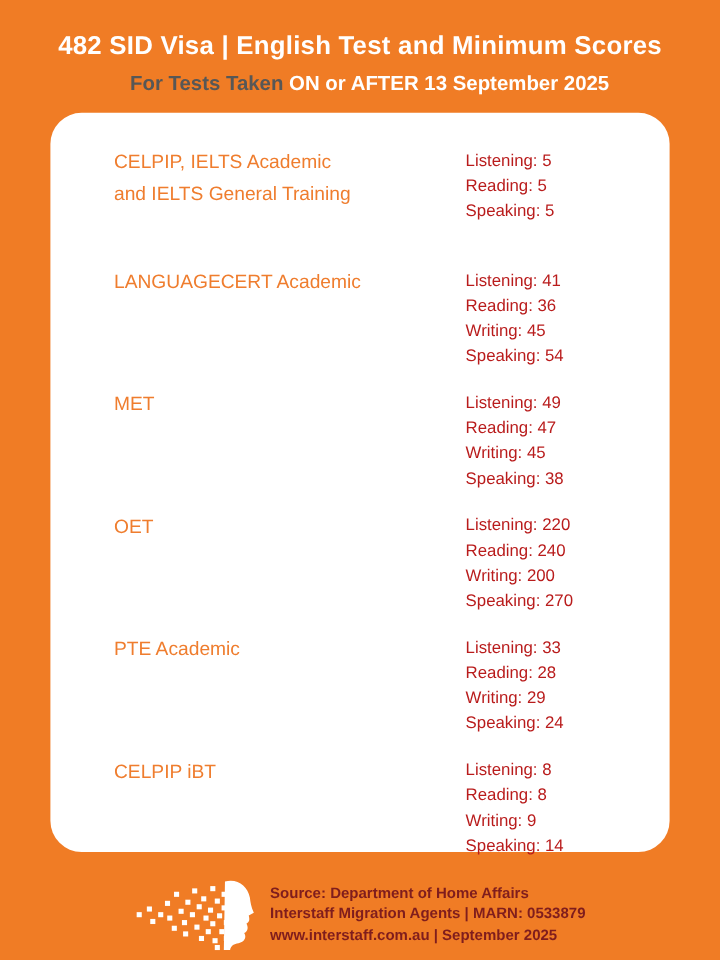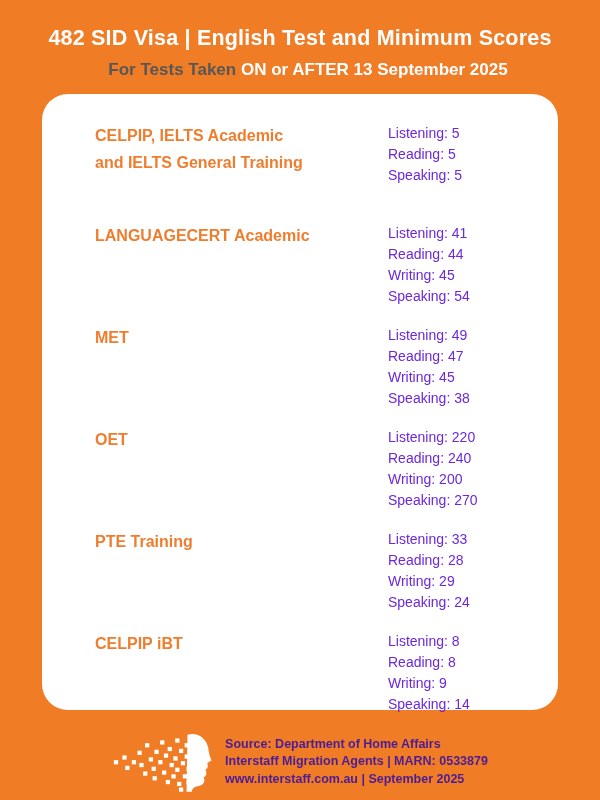--- a/index.html
+++ b/index.html
@@ -40,43 +40,43 @@
   }
   .test-row {
     display: grid;
     grid-template-columns: 293px auto;
     margin-bottom: 16px;
     min-height: 84px;
   }
   .test-name {
     color: #ef7d2e;
     font-size: 16px;
-    font-weight: bold;
+    font-weight: normal;
     line-height: 27px;
     padding-top: 1px;
   }
   .test-name span { display: block; }
   .scores { padding-top: 2px; }
   .score-line {
-    color: #6d28d9;
+    color: #b91c1c;
     font-size: 14px;
     line-height: 21px;
   }
   .score-skill::after { content: ": "; white-space: pre; }
   
   .footer {
     margin-top: 21px;
     display: flex;
     align-items: center;
     justify-content: center;
     gap: 13px;
   }
   .logo { display: block; }
   .footer-text {
-    color: #4c1d95;
+    color: #7f1d1d;
     font-size: 12.5px;
     font-weight: bold;
     line-height: 17.5px;
     text-align: left;
   }
 </style>
 </head>
 <body>
 
 <div class="page">
@@ -100,21 +100,21 @@
       </div>
     </div>
 
     <div class="test-row">
       <div class="test-name">
           <span>LANGUAGECERT Academic</span>
           <span></span>
         </div>
       <div class="scores">
         <div class="score-line"><span class="score-skill">Listening</span><span class="score-value">41</span></div>
-        <div class="score-line"><span class="score-skill">Reading</span><span class="score-value">44</span></div>
+        <div class="score-line"><span class="score-skill">Reading</span><span class="score-value">36</span></div>
         <div class="score-line"><span class="score-skill">Writing</span><span class="score-value">45</span></div>
         <div class="score-line"><span class="score-skill">Speaking</span><span class="score-value">54</span></div>
       </div>
     </div>
 
     <div class="test-row">
       <div class="test-name">
           <span>MET</span>
           <span></span>
         </div>
@@ -134,21 +134,21 @@
       <div class="scores">
         <div class="score-line"><span class="score-skill">Listening</span><span class="score-value">220</span></div>
         <div class="score-line"><span class="score-skill">Reading</span><span class="score-value">240</span></div>
         <div class="score-line"><span class="score-skill">Writing</span><span class="score-value">200</span></div>
         <div class="score-line"><span class="score-skill">Speaking</span><span class="score-value">270</span></div>
       </div>
     </div>
 
     <div class="test-row">
       <div class="test-name">
-          <span>PTE Training</span>
+          <span>PTE Academic</span>
           <span></span>
         </div>
       <div class="scores">
         <div class="score-line"><span class="score-skill">Listening</span><span class="score-value">33</span></div>
         <div class="score-line"><span class="score-skill">Reading</span><span class="score-value">28</span></div>
         <div class="score-line"><span class="score-skill">Writing</span><span class="score-value">29</span></div>
         <div class="score-line"><span class="score-skill">Speaking</span><span class="score-value">24</span></div>
       </div>
     </div>
 

